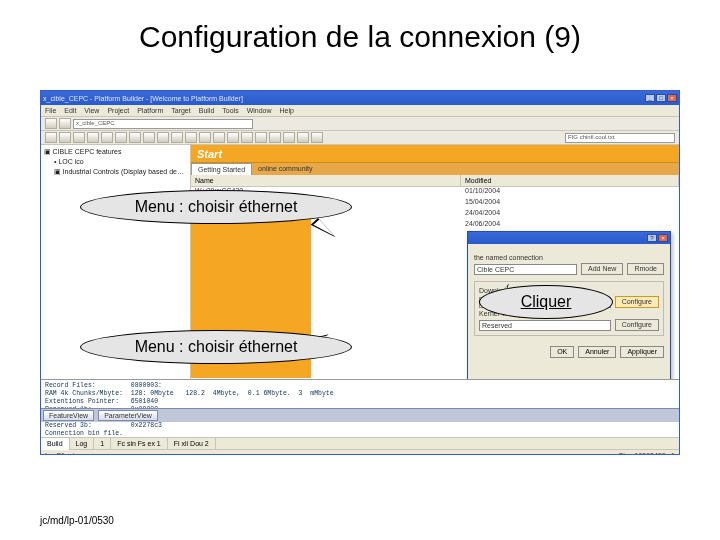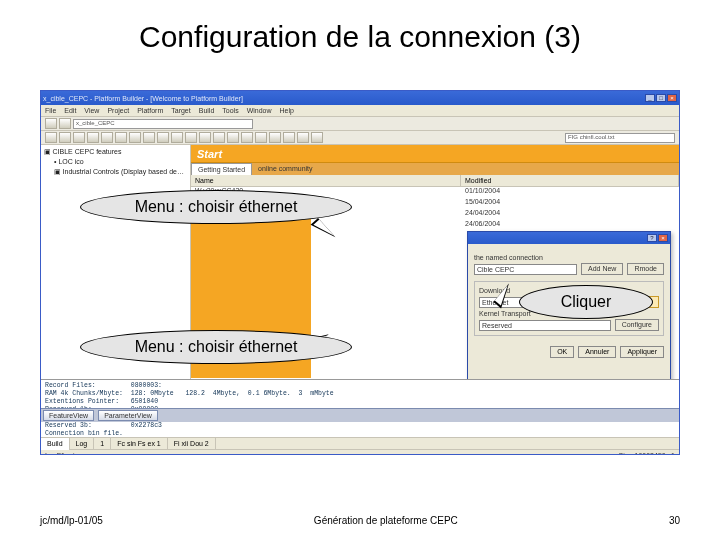--- a/index.html
+++ b/index.html
@@ -50,39 +50,39 @@
   .dlg-buttons { display: flex; justify-content: flex-end; gap: 4px; padding: 4px 6px; }
   .console { position: relative; height: 58px; background: #fff; border-top: 1px solid #999; font-family: "Courier New", monospace; font-size: 6.5px; color: #113355; padding: 2px 4px; overflow: hidden; white-space: pre; line-height: 8px; }
   .btm-tabs { height: 12px; background: #ece9d8; border-top: 1px solid #c8c4b6; display: flex; font-size: 7px; align-items: center; }
   .btm-tabs .bt { padding: 0 6px; border-right: 1px solid #c8c4b6; line-height: 12px; }
   .btm-tabs .bt.active { background: #fff; }
   .statusbar { height: 12px; background: #ece9d8; border-top: 1px solid #c8c4b6; font-size: 7px; color: #333; display: flex; justify-content: space-between; align-items: center; padding: 0 4px; }
   .taskbar-sub { position: absolute; top: 317px; left: 0; width: 100%; height: 14px; background: #c0c7d8; border-top: 1px solid #7b8baf; display: flex; align-items: center; gap: 4px; padding-left: 2px; }
   .taskbar-sub .tbtn { height: 11px; background: linear-gradient(#fff,#d7dce8); border: 1px solid #7b8baf; font-size: 7px; padding: 0 5px; line-height: 9px; color: #333; }
   .callout { position: absolute; background: #e5e5e5; border: 1.5px solid #000; border-radius: 50%; font-size: 16px; display: flex; align-items: center; justify-content: center; padding: 6px 14px; color: #000; }
   .c1a { top: 190px; left: 80px; width: 272px; height: 34px; }
-  .c2a { top: 285px; left: 519px; width: 134px; height: 34px; }
+  .c2a { top: 285px; left: 479px; width: 134px; height: 34px; text-decoration: underline; }
   .c3a { top: 330px; left: 80px; width: 272px; height: 34px; }
   .tail { position: absolute; width: 0; height: 0; }
   .tail.t1 { top: 218px; left: 318px; border-left: 10px solid transparent; border-right: 0 solid transparent; border-top: 26px solid #000; transform: rotate(-42deg); }
   .tail.t1::after { content: ""; position: absolute; top: -24px; left: -8px; border-left: 8px solid transparent; border-right: 0 solid transparent; border-top: 22px solid #fff; }
   .tail.t2 { top: 284px; left: 500px; border-left: 0 solid transparent; border-right: 10px solid transparent; border-bottom: 24px solid #000; transform: rotate(40deg); }
   .tail.t2::after { content: ""; position: absolute; top: 2px; left: 0; border-left: 0 solid transparent; border-right: 8px solid transparent; border-bottom: 20px solid #fff; }
   .tail.t3 { top: 326px; left: 312px; border-left: 10px solid transparent; border-right: 0 solid transparent; border-bottom: 22px solid #000; transform: rotate(52deg); }
   .tail.t3::after { content: ""; position: absolute; top: 2px; left: -8px; border-left: 8px solid transparent; border-right: 0 solid transparent; border-bottom: 18px solid #fff; }
   .footer { position: absolute; bottom: 14px; left: 40px; right: 40px; display: flex; align-items: center; font-size: 10px; color: #000; }
   .footer .fl { flex: 0 0 auto; }
   .footer .fc { flex: 1; text-align: center; }
   .footer .fr { flex: 0 0 auto; }
 </style>
 </head>
 <body>
 
 <div class="slide">
-  <div class="title">Configuration de la connexion (3)</div>
+  <div class="title">Configuration de la connexion (9)</div>
 
   <div class="shot">
     <div class="win-titlebar">
       <span class="t">x_cible_CEPC - Platform Builder - [Welcome to Platform Builder]</span>
       <span class="win-ctrls">
         <span>_</span>
         <span>□</span>
         <span class="close">×</span>
       </span>
     </div>
@@ -235,16 +235,15 @@
 
   <div class="tail t1"></div>
   <div class="callout c1a">Menu : choisir éthernet</div>
   <div class="tail t2"></div>
   <div class="callout c2a">Cliquer</div>
   <div class="tail t3"></div>
   <div class="callout c3a">Menu : choisir éthernet</div>
 
   <div class="footer">
     <div class="fl">jc/md/lp-01/05</div>
-    <div class="fc">Génération de plateforme CEPC</div>
     <div class="fr">30</div>
   </div>
 </div>
 
 </body></html>

